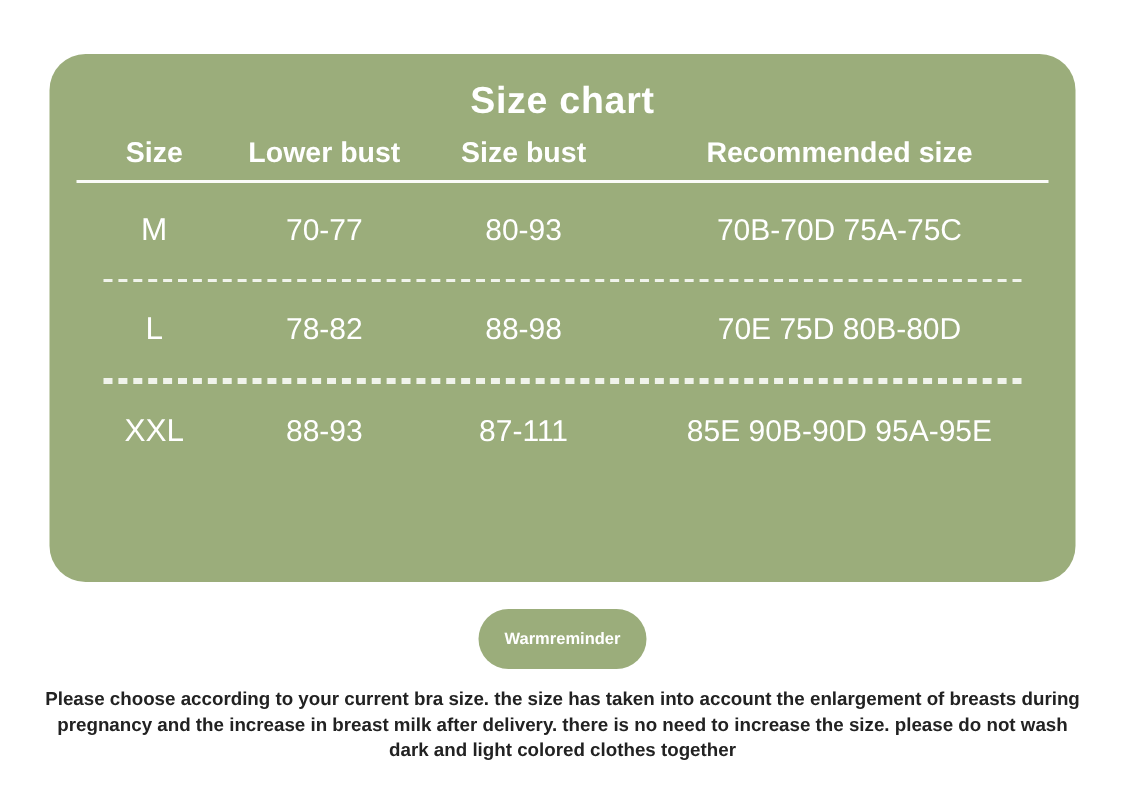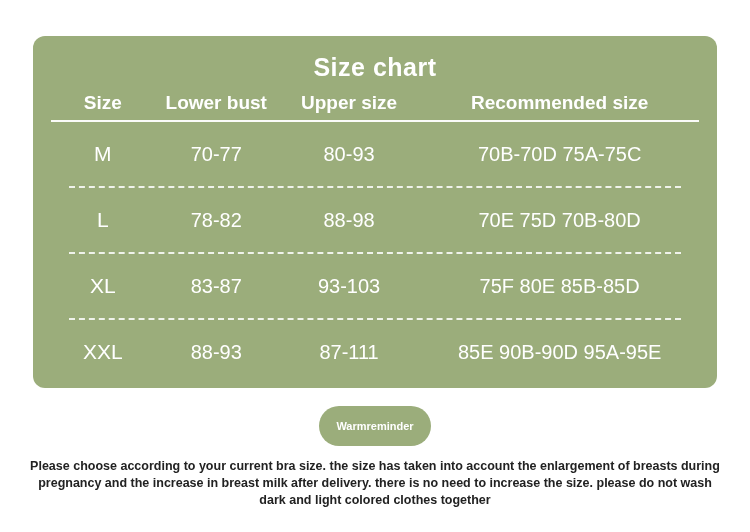--- a/index.html
+++ b/index.html
@@ -19,21 +19,21 @@
     height: 532px;
     box-sizing: border-box;
   }
   .chart-card {
     position: absolute;
     left: 33px;
     top: 36px;
     width: 684px;
     height: 352px;
     background: #9bad7b;
-    border-radius: 12px;
+    border-radius: 24px;
     box-sizing: border-box;
   }
   .chart-title {
     text-align: center;
     color: #ffffff;
     font-size: 25px;
     font-weight: bold;
     letter-spacing: 0.5px;
     margin-top: 17px;
   }
@@ -129,21 +129,21 @@
 
   <div class="chart-card">
 
     <div class="chart-title">Size chart</div>
 
     <div class="table">
 
       <div class="row head-row">
         <div class="cell c1">Size</div>
         <div class="cell c2">Lower bust</div>
-        <div class="cell c3">Upper size</div>
+        <div class="cell c3">Size bust</div>
         <div class="cell c4">Recommended size</div>
       </div>
     </div>
 
     <div class="head-rule"></div>
 
     <div class="table" style="margin-top:0;">
 
       <div class="row body-row">
         <div class="cell c1">M</div>
@@ -151,31 +151,25 @@
         <div class="cell c3">80-93</div>
         <div class="cell c4">70B-70D 75A-75C</div>
       </div>
 
       <div class="dash-rule"></div>
 
       <div class="row body-row">
         <div class="cell c1">L</div>
         <div class="cell c2">78-82</div>
         <div class="cell c3">88-98</div>
-        <div class="cell c4">70E 75D 70B-80D</div>
+        <div class="cell c4">70E 75D 80B-80D</div>
       </div>
 
       <div class="dash-rule"></div>
 
-      <div class="row body-row">
-        <div class="cell c1">XL</div>
-        <div class="cell c2">83-87</div>
-        <div class="cell c3">93-103</div>
-        <div class="cell c4">75F 80E 85B-85D</div>
-      </div>
 
       <div class="dash-rule"></div>
 
       <div class="row body-row">
         <div class="cell c1">XXL</div>
         <div class="cell c2">88-93</div>
         <div class="cell c3">87-111</div>
         <div class="cell c4">85E 90B-90D 95A-95E</div>
       </div>
 

